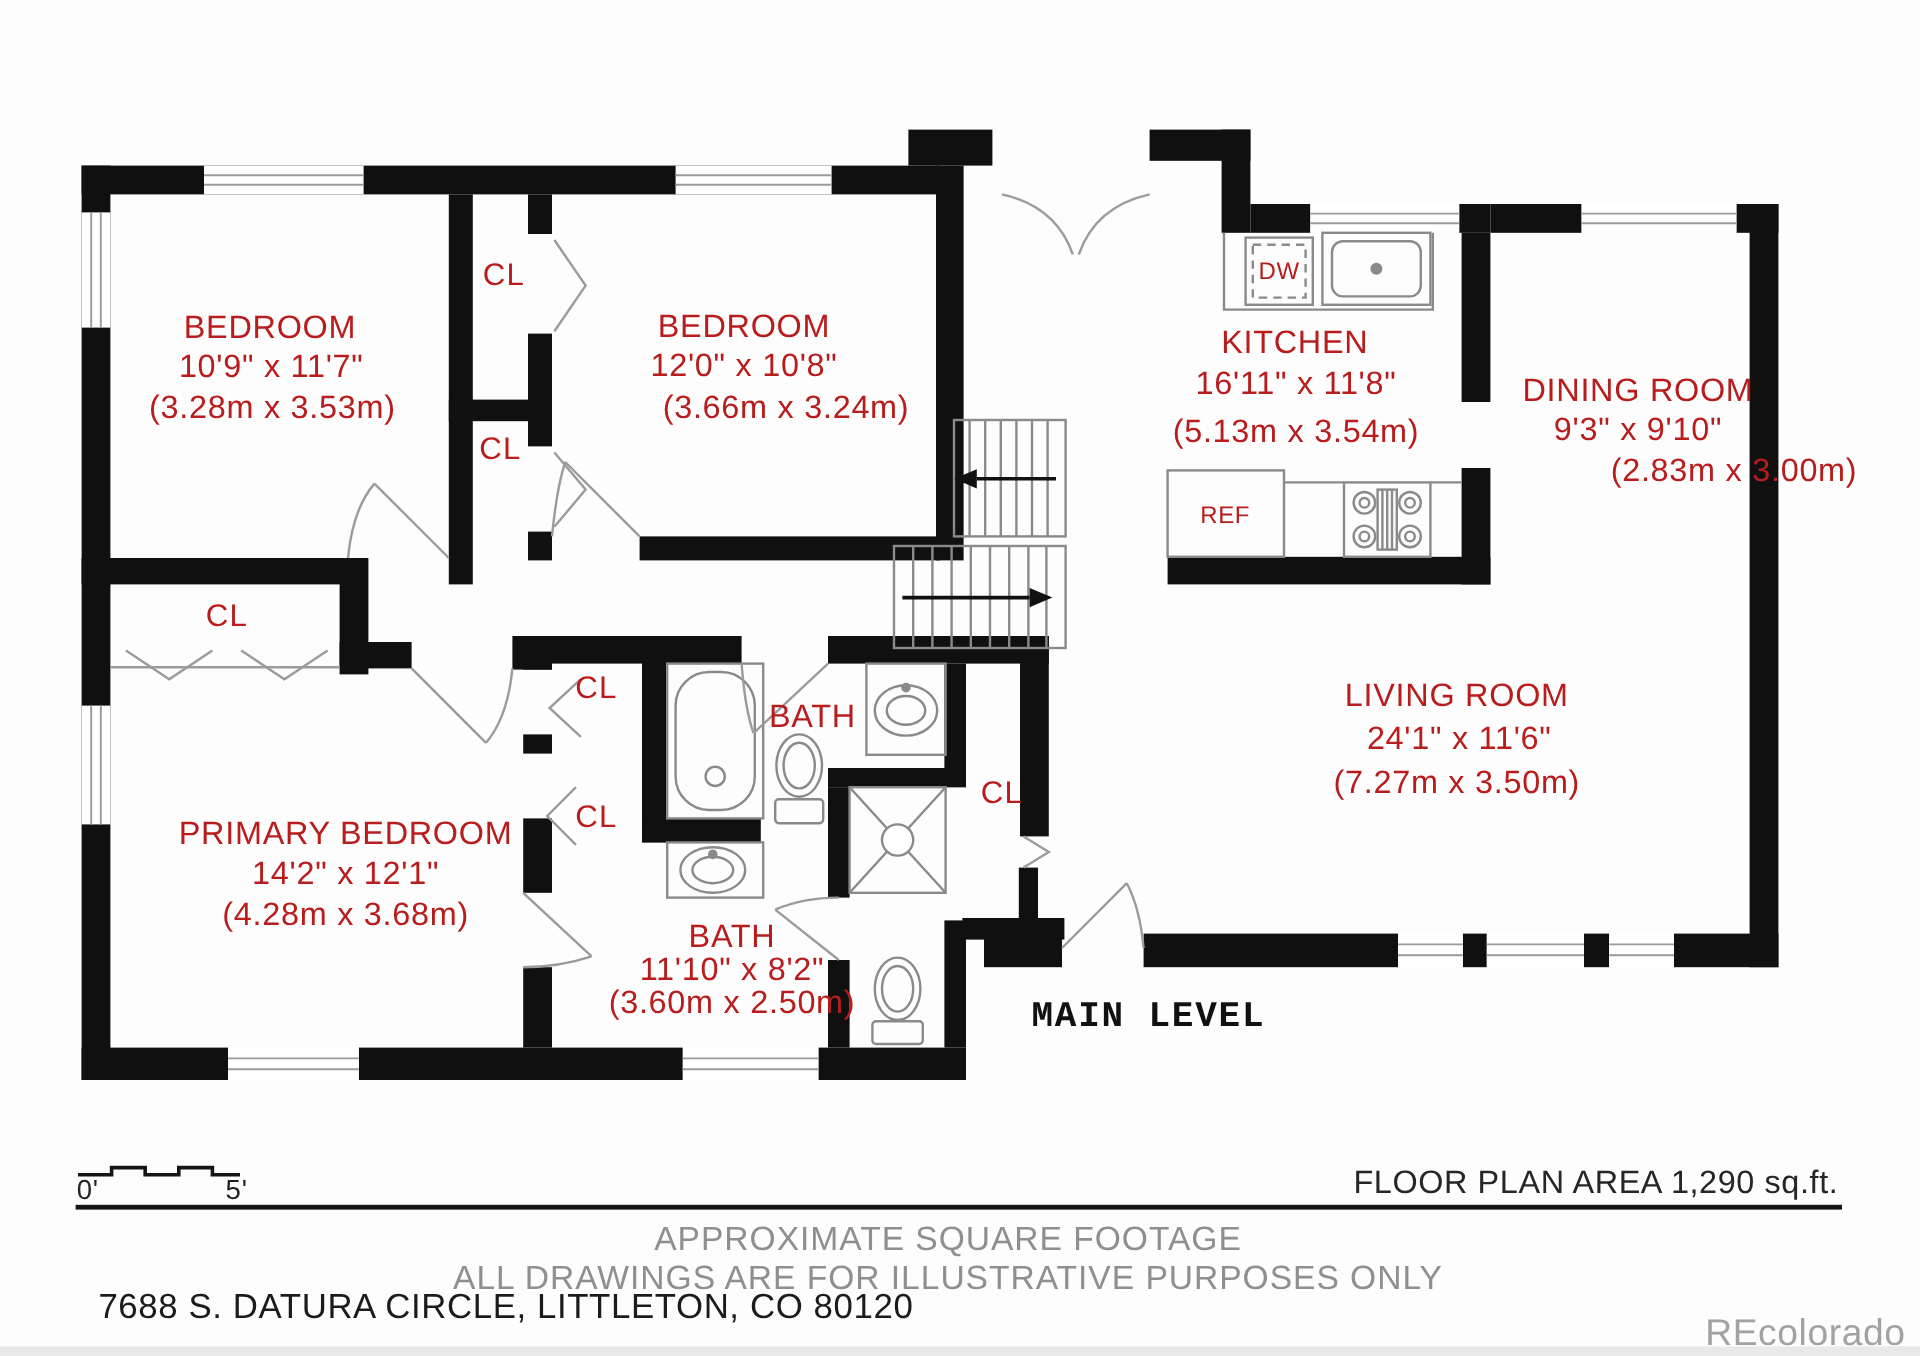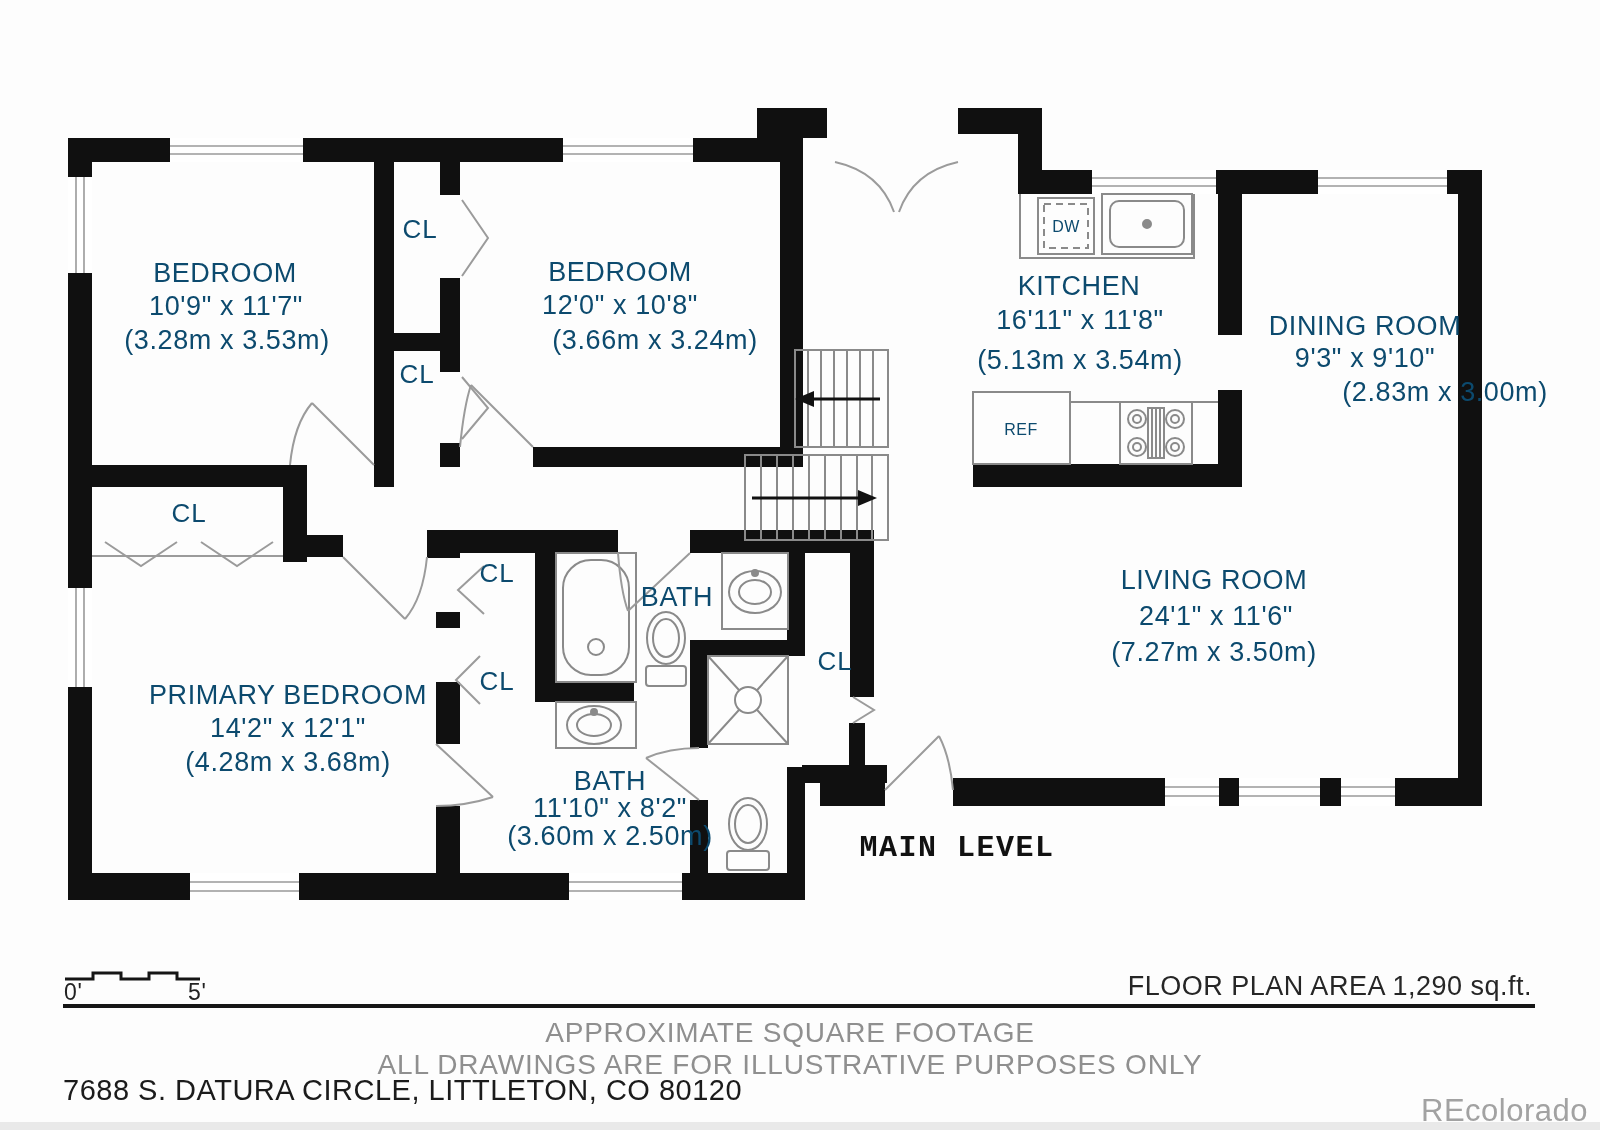--- a/index.html
+++ b/index.html
@@ -1,28 +1,28 @@
 <!DOCTYPE html>
 <html><head>
 <meta charset="utf-8">
 <style>
   html,body{margin:0;padding:0;background:#ffffff;}
   .stage{position:relative;width:1600px;height:1130px;background:#fdfdfd;overflow:hidden;
          font-family:"Liberation Sans", sans-serif;}
   .stage svg{position:absolute;left:0;top:0;}
   .labels{position:absolute;left:0;top:0;width:100%;height:100%;}
-  .lbl{position:absolute;transform:translate(-50%,-50%);font-size:27px;color:#0c4a6e;
+  .lbl{position:absolute;transform:translate(-50%,-50%);font-size:27px;color:#b91c1c;
        letter-spacing:.6px;white-space:nowrap;}
   .lbl.cl{font-size:26px;letter-spacing:1px;}
-  .lbl.appl{font-size:16px;letter-spacing:.5px;text-align:center;}
+  .lbl.appl{font-size:20px;letter-spacing:.5px;text-align:center;}
   .lbl.level{font-weight:bold;font-size:30px;letter-spacing:1.5px;color:#111;font-family:Liberation Mono, monospace;}
   .lbl.scalenum{font-size:23px;transform:translate(0,-50%);color:#222;}
   .lbl.area{font-size:27px;transform:translate(0,-50%);color:#262626;letter-spacing:.5px;}
   .lbl.disc{font-size:28px;color:#8f8f8f;letter-spacing:.8px;}
-  .lbl.addr{font-size:29px;transform:translate(0,-50%);color:#1b1b1b;letter-spacing:.5px;}
+  .lbl.addr{font-size:29px;transform:translate(0,-50%);color:#1b1b1b;letter-spacing:.5px;margin-left:19px;}
   .lbl.mark{font-size:31px;transform:translate(0,-50%);color:#a2a2a2;letter-spacing:.5px;}
 </style>
 </head>
 <body>
 
 <div class="stage">
 
 <svg width="1600" height="1130" viewBox="0 0 1600 1130">
 
   <g fill="#101010">

